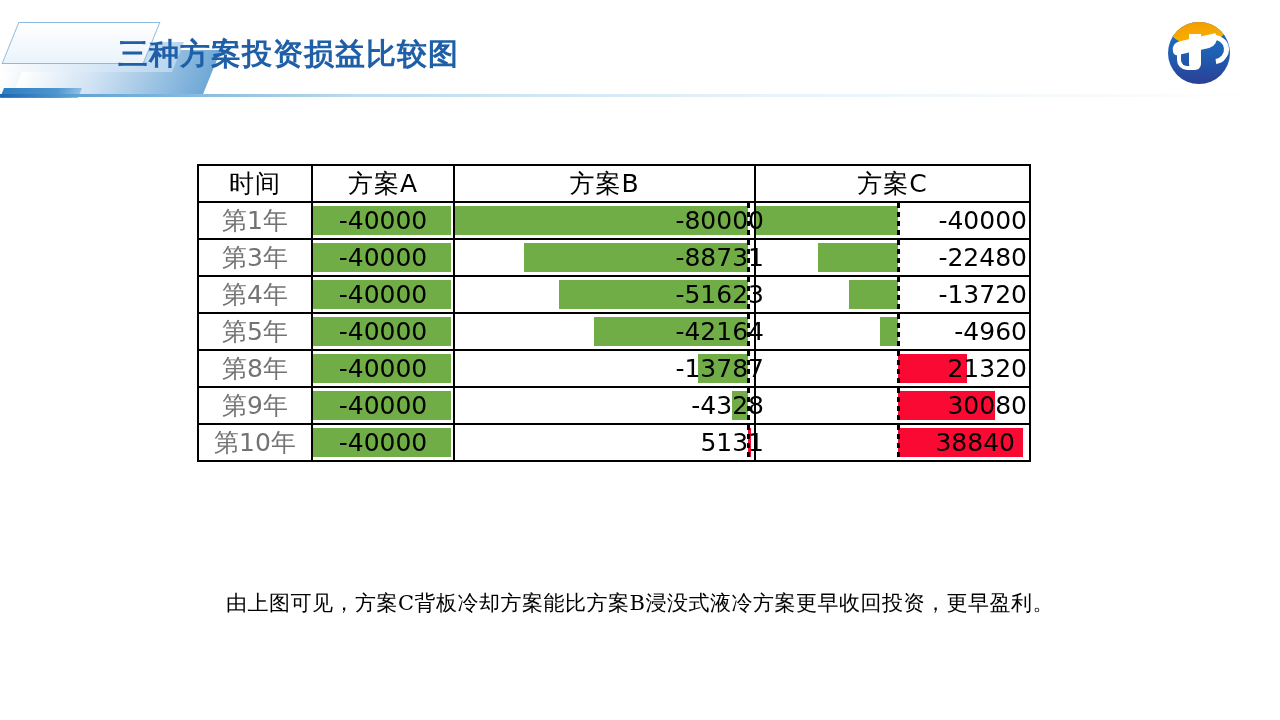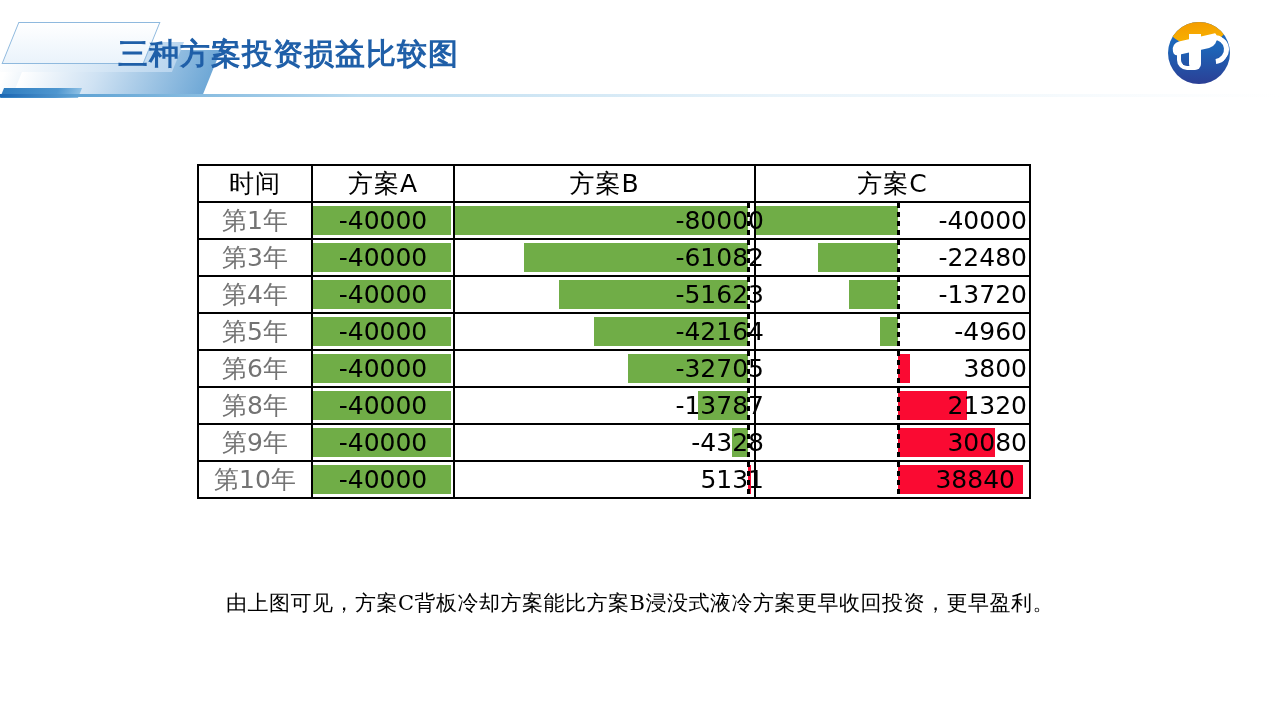--- a/index.html
+++ b/index.html
@@ -294,21 +294,21 @@
           <td class="bar-cell">
             <div class="bar-inner">
               <div class="databar green" style="left: 0px; width: 138px;"></div>
               <div class="cell-value center">-40000</div>
             </div>
           </td>
           <td class="bar-cell">
             <div class="bar-inner">
               <div class="databar green" style="left: 69.2872px; width: 223.713px;"></div>
               <div class="zeroline" style="left: 292px;"></div>
-              <div class="cell-value right" style="right: -10px;">-61082</div>
+              <div class="cell-value right" style="right: -10px;">-88731</div>
             </div>
           </td>
           <td class="bar-cell">
             <div class="bar-inner">
               <div class="databar green" style="left: 62.196px; width: 79.804px;"></div>
               <div class="zeroline" style="left: 141px;"></div>
               <div class="cell-value right" style="right: 2px;">-22480</div>
             </div>
           </td>
         </tr>
@@ -348,43 +348,20 @@
               <div class="databar green" style="left: 138.574px; width: 154.426px;"></div>
               <div class="zeroline" style="left: 292px;"></div>
               <div class="cell-value right" style="right: -10px;">-42164</div>
             </div>
           </td>
           <td class="bar-cell">
             <div class="bar-inner">
               <div class="databar green" style="left: 124.392px; width: 17.608px;"></div>
               <div class="zeroline" style="left: 141px;"></div>
               <div class="cell-value right" style="right: 2px;">-4960</div>
-            </div>
-          </td>
-        </tr>
-        <tr>
-          <td class="year-cell">第6年</td>
-          <td class="bar-cell">
-            <div class="bar-inner">
-              <div class="databar green" style="left: 0px; width: 138px;"></div>
-              <div class="cell-value center">-40000</div>
-            </div>
-          </td>
-          <td class="bar-cell">
-            <div class="bar-inner">
-              <div class="databar green" style="left: 173.218px; width: 119.782px;"></div>
-              <div class="zeroline" style="left: 292px;"></div>
-              <div class="cell-value right" style="right: -10px;">-32705</div>
-            </div>
-          </td>
-          <td class="bar-cell">
-            <div class="bar-inner">
-              <div class="databar red" style="left: 142px; width: 12.255px;"></div>
-              <div class="zeroline" style="left: 141px;"></div>
-              <div class="cell-value right" style="right: 2px;">3800</div>
             </div>
           </td>
         </tr>
         <tr>
           <td class="year-cell">第8年</td>
           <td class="bar-cell">
             <div class="bar-inner">
               <div class="databar green" style="left: 0px; width: 138px;"></div>
               <div class="cell-value center">-40000</div>
             </div>

